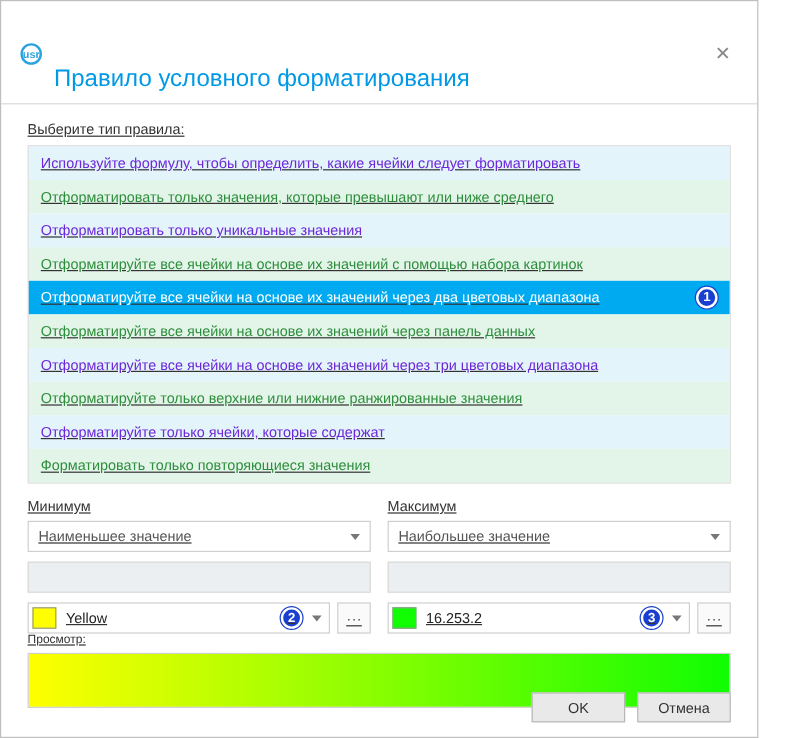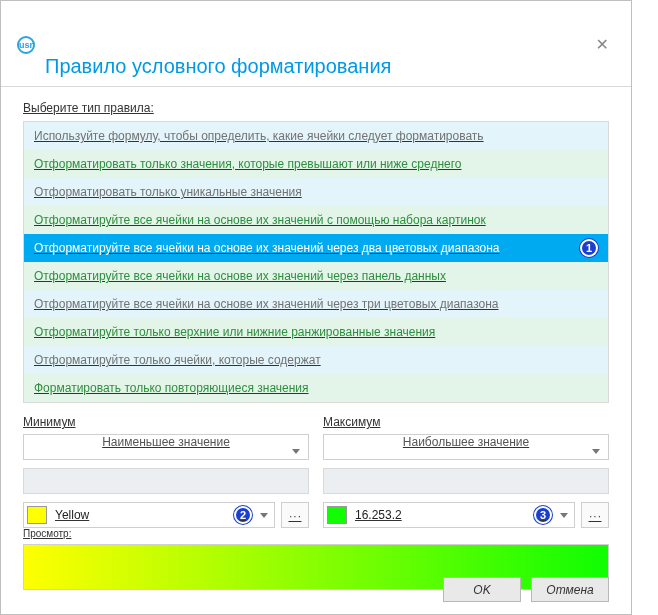--- a/index.html
+++ b/index.html
@@ -56,21 +56,21 @@
   }
   .rule-list {
     border: 1px solid #d9d9d9;
   }
   .rule-item {
     padding: 7px 10px;
     font-size: 12px;
     position: relative;
     cursor: pointer;
   }
-  .rule-item.row-a { background: #e3f4fa; color: #737373; }
+  .rule-item.row-a { background: #e3f4fa; color: #6d28d9; }
   .rule-item.row-b { background: #e3f5e9; color: #2f8e3d; }
   .rule-item.selected { background: #00aaf0; color: #fff; }
   .badge {
     position: absolute;
     width: 18px; height: 18px;
     border-radius: 50%;
     background: #1a3fcf;
     border: 2px solid #fff;
     box-shadow: 0 0 0 1px #1a3fcf;
     color: #fff;
@@ -91,21 +91,20 @@
     border: 1px solid #cfcfcf;
     background: #fff;
     height: 26px;
     display: flex;
     align-items: center;
     padding: 0 8px;
     font-size: 12px;
     color: #555;
     position: relative;
     cursor: pointer;
-    flex-direction: column;
   }
   .dd-caret {
     margin-left: auto;
     width: 0; height: 0;
     border-left: 4px solid transparent;
     border-right: 4px solid transparent;
     border-top: 5px solid #777;
   }
   .disabled-field {
     border: 1px solid #d9d9d9;
@@ -172,21 +171,20 @@
     height: 46px;
     border: 1px solid #d0d0d0;
     background: linear-gradient(to right, #ffff00, #00ff00);
   }
   .footer {
     position: absolute;
     bottom: 12px;
     right: 22px;
     display: flex;
     gap: 10px;
-    font-style: italic;
   }
   .btn {
     min-width: 78px;
     height: 25px;
     border: 1px solid #b8b8b8;
     background: #e9e9e9;
     font-size: 12px;
     color: #333;
     display: flex; align-items: center; justify-content: center;
     cursor: pointer;

